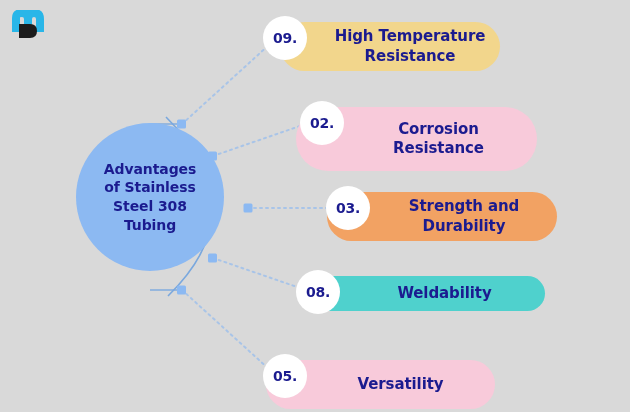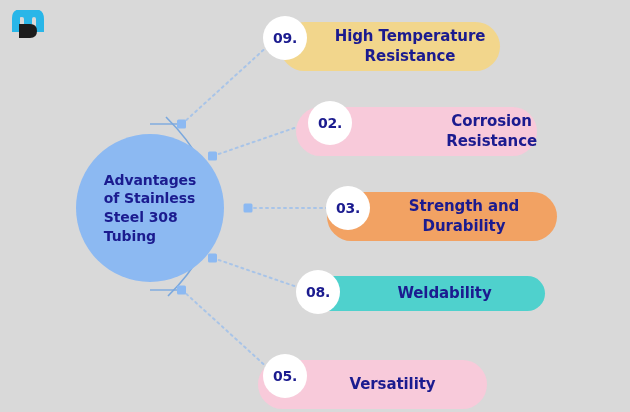--- a/index.html
+++ b/index.html
@@ -36,28 +36,29 @@
     left: 0;
     top: 0;
     width: 630px;
     height: 412px;
   }
 
   
   #center-circle {
     position: absolute;
     left: 76px;
-    top: 134px;
+    top: 123px;
     width: 148px;
     height: 148px;
     border-radius: 50%;
     background: #8cb9f2;
     display: flex;
     align-items: center;
     justify-content: center;
+    text-align: center;
   }
   #center-circle .ctext {
     color: #1b1b8f;
     font-size: 14px;
     font-weight: bold;
     line-height: 1.33;
     letter-spacing: -0.1px;
     padding: 0 8px;
     white-space: pre-line;
   }
@@ -136,39 +137,39 @@
     <div class="ctext" style="color: rgb(27, 27, 143);">Advantages
 of Stainless
 Steel 308
 Tubing</div>
   </div>
 
   <div class="pill" id="pill-1" style="left: 280px; top: 14px; width: 220px; height: 49px; background: rgb(242, 214, 140); padding-left: 40px;">
     <div class="plabel">High Temperature
 Resistance</div>
   </div>
-  <div class="pill" id="pill-2" style="left: 296px; top: 99px; width: 241px; height: 49px; background: rgb(248, 202, 218); padding-left: 44px; justify-content: flex-end;">
+  <div class="pill" id="pill-2" style="left: 296px; top: 99px; width: 241px; height: 64px; background: rgb(248, 202, 218); padding-left: 44px;">
     <div class="plabel">Corrosion
 Resistance</div>
   </div>
   <div class="pill" id="pill-3" style="left: 327px; top: 184px; width: 230px; height: 49px; background: rgb(242, 162, 99); padding-left: 44px;">
     <div class="plabel">Strength and
 Durability</div>
   </div>
   <div class="pill" id="pill-4" style="left: 300px; top: 268px; width: 245px; height: 35px; background: rgb(79, 209, 205); padding-left: 44px;">
     <div class="plabel">Weldability</div>
   </div>
-  <div class="pill" id="pill-5" style="left: 258px; top: 352px; width: 229px; height: 49px; background: rgb(248, 202, 218); padding-left: 40px;">
+  <div class="pill" id="pill-5" style="left: 266px; top: 352px; width: 229px; height: 49px; background: rgb(248, 202, 218); padding-left: 40px;">
     <div class="plabel">Versatility</div>
   </div>
 
   <div class="badge" id="badge-1" style="left: 263px; top: 16px;">
     <div class="bnum">09.</div>
   </div>
-  <div class="badge" id="badge-2" style="left: 308px; top: 101px;">
+  <div class="badge" id="badge-2" style="left: 300px; top: 101px;">
     <div class="bnum">02.</div>
   </div>
   <div class="badge" id="badge-3" style="left: 326px; top: 186px;">
     <div class="bnum">03.</div>
   </div>
   <div class="badge" id="badge-4" style="left: 296px; top: 270px;">
     <div class="bnum">08.</div>
   </div>
   <div class="badge" id="badge-5" style="left: 263px; top: 354px;">
     <div class="bnum">05.</div>

